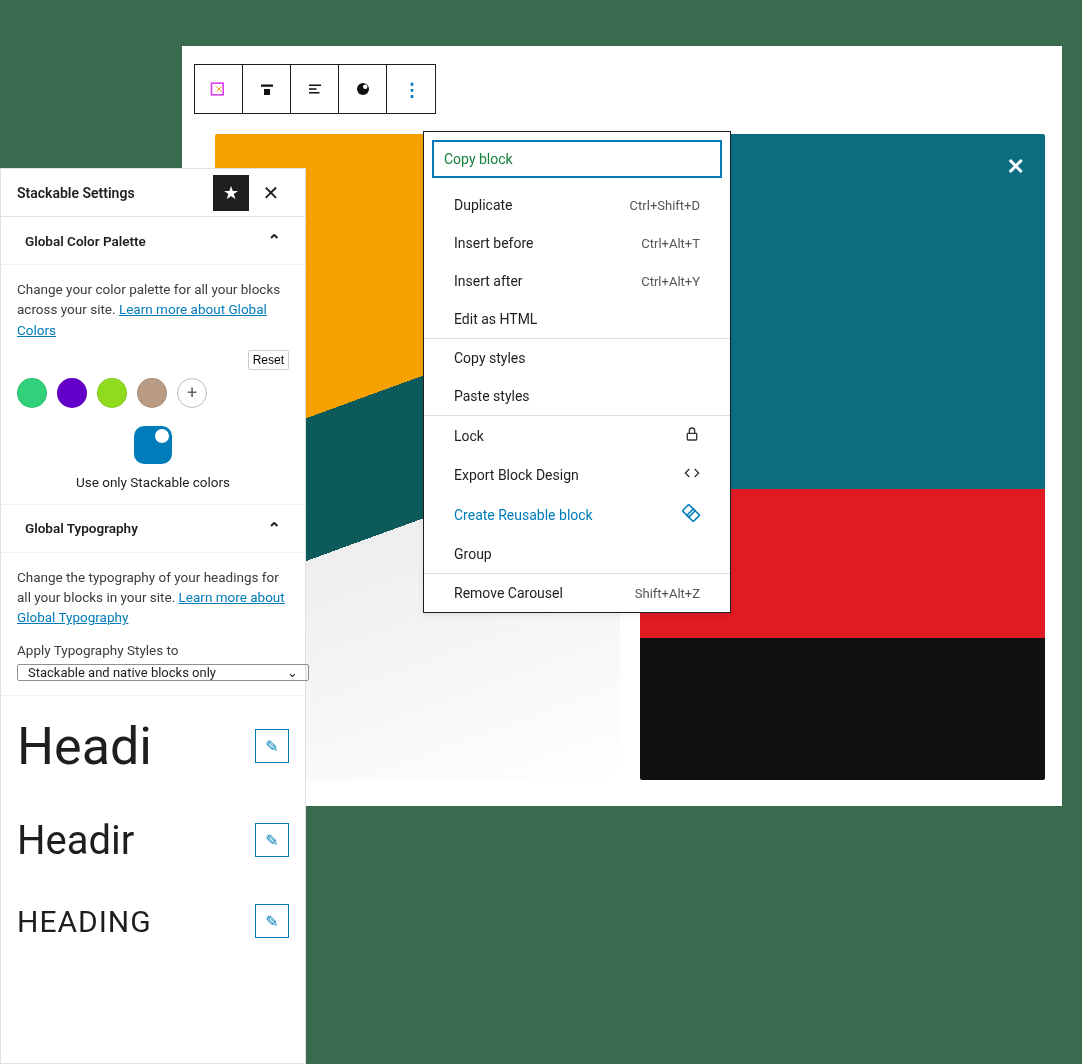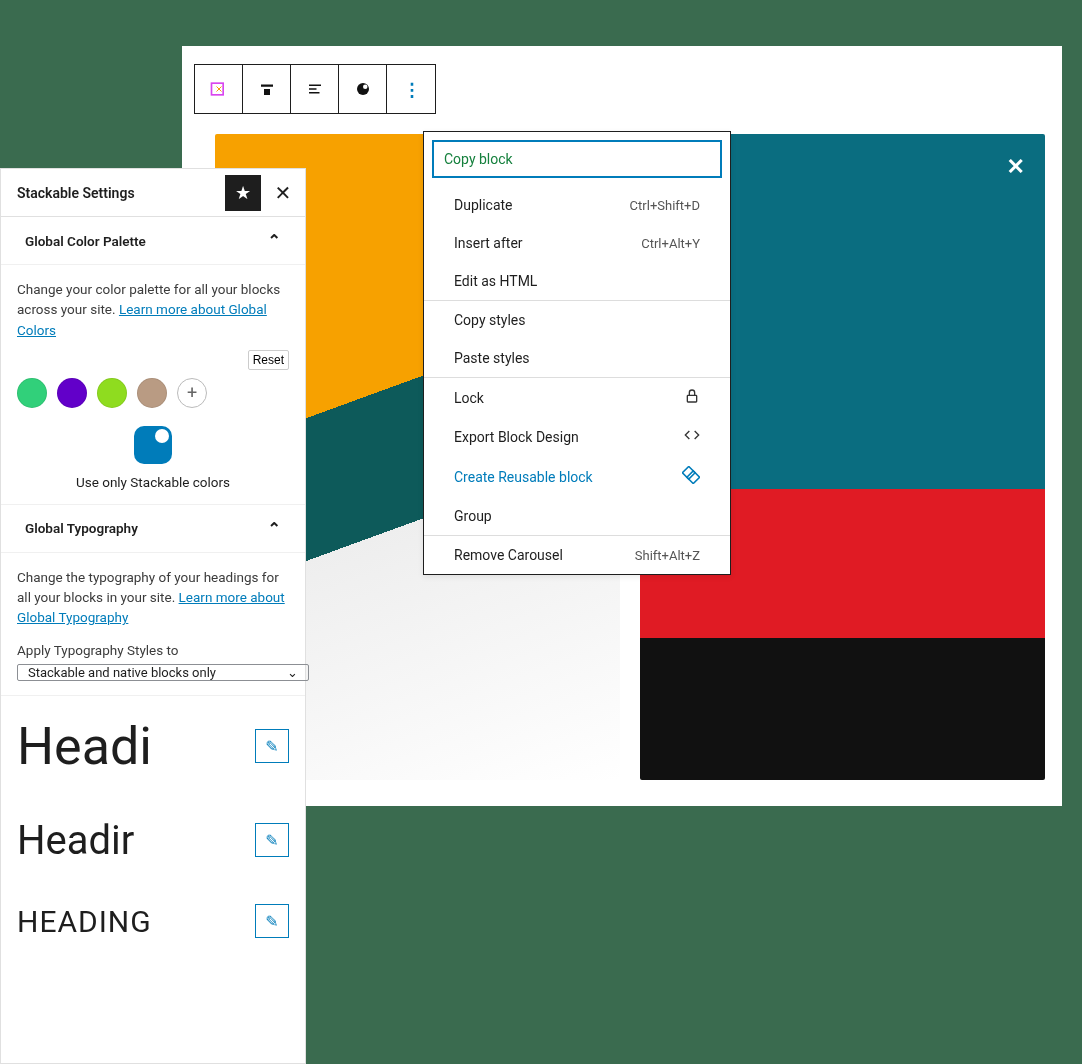--- a/index.html
+++ b/index.html
@@ -111,21 +111,21 @@
     background: #fff;
     border: 1px solid #e0e0e0;
     height: 896px;
     font-size: 13.5px;
     color: #1e1e1e;
   }
   .sb-header {
     display: flex;
     align-items: center;
     justify-content: space-between;
-    padding: 0 4px 0 16px;
+    padding: 0 16px 0 16px;
     height: 48px;
     border-bottom: 1px solid #e0e0e0;
   }
   .sb-header-title { font-weight: 600; font-size: 14px; }
   .sb-header-right { display: flex; align-items: center; gap: 4px; }
   .star-badge {
     width: 36px; height: 36px;
     background: #1e1e1e; color: #fff;
     display: flex; align-items: center; justify-content: center;
     font-size: 18px;
@@ -248,20 +248,24 @@
 
 <div class="dropdown">
   <div class="dd-item highlight">
     <span>Copy block</span>
   </div>
   <div class="dd-item">
     <span>Duplicate</span>
     <span class="kbd">Ctrl+Shift+D</span>
   </div>
   <div class="dd-item">
+    <span>Insert before</span>
+    <span class="kbd">Ctrl+Alt+T</span>
+  </div>
+  <div class="dd-item">
     <span>Insert after</span>
     <span class="kbd">Ctrl+Alt+Y</span>
   </div>
   <div class="dd-item">
     <span>Edit as HTML</span>
   </div>
   <div class="dd-sep"></div>
   <div class="dd-item">
     <span>Copy styles</span>
   </div>

